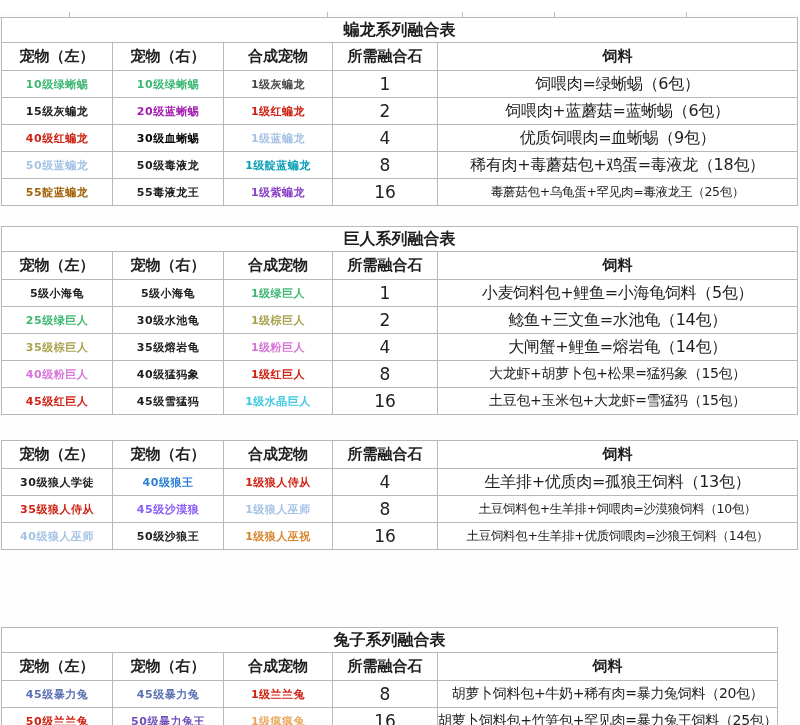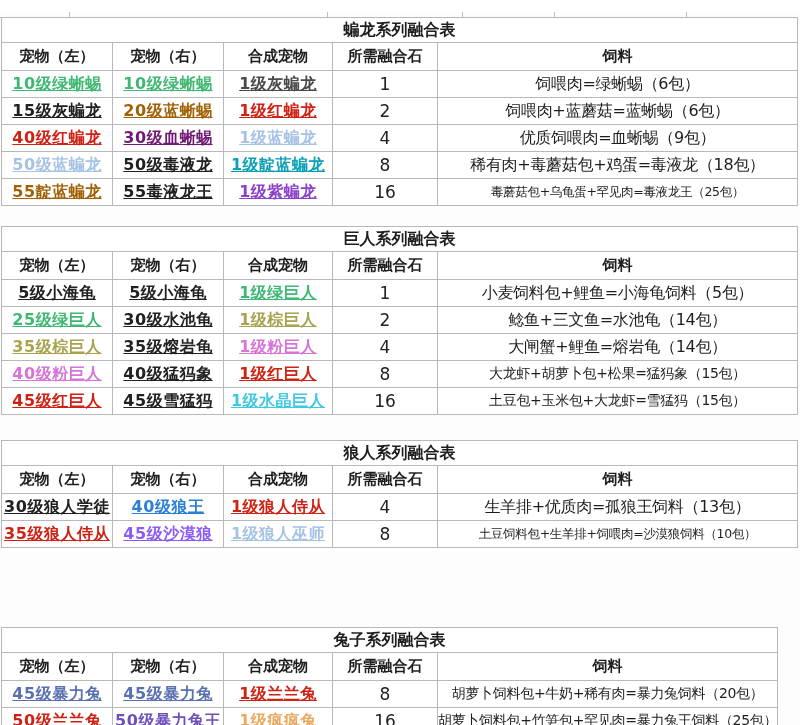--- a/index.html
+++ b/index.html
@@ -25,21 +25,21 @@
   .fusion-table td {
     border:1px solid #b8b8b8; text-align:center; vertical-align:middle;
     padding:0; white-space:nowrap; overflow:visible;
   }
   tr.title-row  { height:25px; }
   tr.header-row { height:28px; }
   tr.data-row   { height:27px; }
 
   .title-cell  { font-weight:bold; font-size:16px; color:#1e1e1e; }
   .header-cell { font-weight:bold; font-size:15px; color:#1e1e1e; }
-  .pet-cell    { font-weight:bold; font-size:16px; letter-spacing:0.5px;text-decoration:underline; }
+  .pet-cell    { font-weight:bold; font-size:11px; letter-spacing:0.5px; }
   .stones-cell { font-size:17px; color:#212121; font-weight:400; }
   .feed-cell   { font-weight:normal; color:#1e1e1e; letter-spacing:-0.3px; }
   .size-n { font-size:16px; }
   .size-m { font-size:14px; }
   .size-s { font-size:12.5px; }
 
   #bottom-bar { position:absolute; left:0; top:717px; width:800px; height:8px;
                 background:#070707; }
 </style>
 </head>
@@ -76,28 +76,28 @@
           </tr>
           <tr class="data-row">
             <td class="pet-cell" style="color: rgb(62, 184, 115);">10级绿蜥蜴</td>
             <td class="pet-cell" style="color: rgb(62, 184, 115);">10级绿蜥蜴</td>
             <td class="pet-cell" style="color: rgb(74, 74, 74); margin-top: 41px;">1级灰蝙龙</td>
             <td class="stones-cell">1</td>
             <td class="feed-cell size-n">饲喂肉=绿蜥蜴（6包）</td>
           </tr>
           <tr class="data-row">
             <td class="pet-cell" style="color: rgb(33, 33, 33);">15级灰蝙龙</td>
-            <td class="pet-cell" style="color: #a16207;">20级蓝蜥蜴</td>
+            <td class="pet-cell" style="color: #a21caf;">20级蓝蜥蜴</td>
             <td class="pet-cell" style="color: rgb(207, 34, 20);">1级红蝙龙</td>
             <td class="stones-cell">2</td>
             <td class="feed-cell size-n">饲喂肉+蓝蘑菇=蓝蜥蜴（6包）</td>
           </tr>
           <tr class="data-row">
             <td class="pet-cell" style="color: rgb(207, 34, 20);">40级红蝙龙</td>
-            <td class="pet-cell" style="color: #701a75;">30级血蜥蜴</td>
+            <td class="pet-cell" style="color: #000000;">30级血蜥蜴</td>
             <td class="pet-cell" style="color: rgb(166, 195, 228);">1级蓝蝙龙</td>
             <td class="stones-cell">4</td>
             <td class="feed-cell size-n">优质饲喂肉=血蜥蜴（9包）</td>
           </tr>
           <tr class="data-row">
             <td class="pet-cell" style="color: rgb(166, 195, 228);">50级蓝蝙龙</td>
             <td class="pet-cell" style="color: rgb(33, 33, 33);">50级毒液龙</td>
             <td class="pet-cell" style="color: rgb(11, 160, 182);">1级靛蓝蝙龙</td>
             <td class="stones-cell">8</td>
             <td class="feed-cell size-n">稀有肉+毒蘑菇包+鸡蛋=毒液龙（18包）</td>
@@ -169,23 +169,20 @@
       </table>
       <table class="fusion-table" id="t2">
         <colgroup>
           <col style="width: 111px;">
           <col style="width: 111px;">
           <col style="width: 109px;">
           <col style="width: 105px;">
           <col style="width: 360px;">
         </colgroup>
         <tbody>
-          <tr class="title-row">
-            <td colspan="5" class="title-cell">狼人系列融合表</td>
-          </tr>
           <tr class="header-row">
             <td class="header-cell">宠物（左）</td>
             <td class="header-cell">宠物（右）</td>
             <td class="header-cell">合成宠物</td>
             <td class="header-cell">所需融合石</td>
             <td class="header-cell">饲料</td>
           </tr>
           <tr class="data-row">
             <td class="pet-cell" style="color: rgb(33, 33, 33);">30级狼人学徒</td>
             <td class="pet-cell" style="color: rgb(43, 127, 212);">40级狼王</td>
@@ -193,20 +190,27 @@
             <td class="stones-cell">4</td>
             <td class="feed-cell size-n">生羊排+优质肉=孤狼王饲料（13包）</td>
           </tr>
           <tr class="data-row">
             <td class="pet-cell" style="color: rgb(207, 34, 20); margin-left: 9px;">35级狼人侍从</td>
             <td class="pet-cell" style="color: #8b5cf6;">45级沙漠狼</td>
             <td class="pet-cell" style="color: rgb(166, 195, 228);">1级狼人巫师</td>
             <td class="stones-cell">8</td>
             <td class="feed-cell size-s">土豆饲料包+生羊排+饲喂肉=沙漠狼饲料（10包）</td>
           </tr>
+          <tr class="data-row">
+            <td class="pet-cell" style="color: rgb(166, 195, 228);">40级狼人巫师</td>
+            <td class="pet-cell" style="color: rgb(33, 33, 33);">50级沙狼王</td>
+            <td class="pet-cell" style="color: rgb(216, 134, 46);">1级狼人巫祝</td>
+            <td class="stones-cell">16</td>
+            <td class="feed-cell size-s">土豆饲料包+生羊排+优质饲喂肉=沙狼王饲料（14包）</td>
+          </tr>
         </tbody>
       </table>
       <table class="fusion-table" id="t3">
         <colgroup>
           <col style="width: 111px;">
           <col style="width: 111px;">
           <col style="width: 109px;">
           <col style="width: 105px;">
           <col style="width: 334px;">
         </colgroup>

